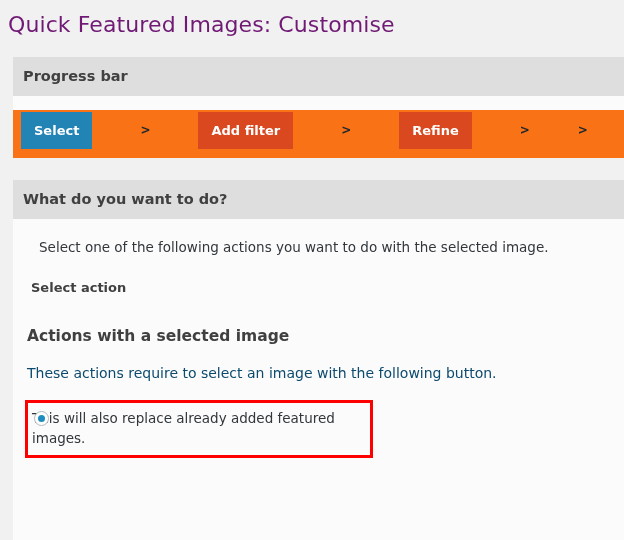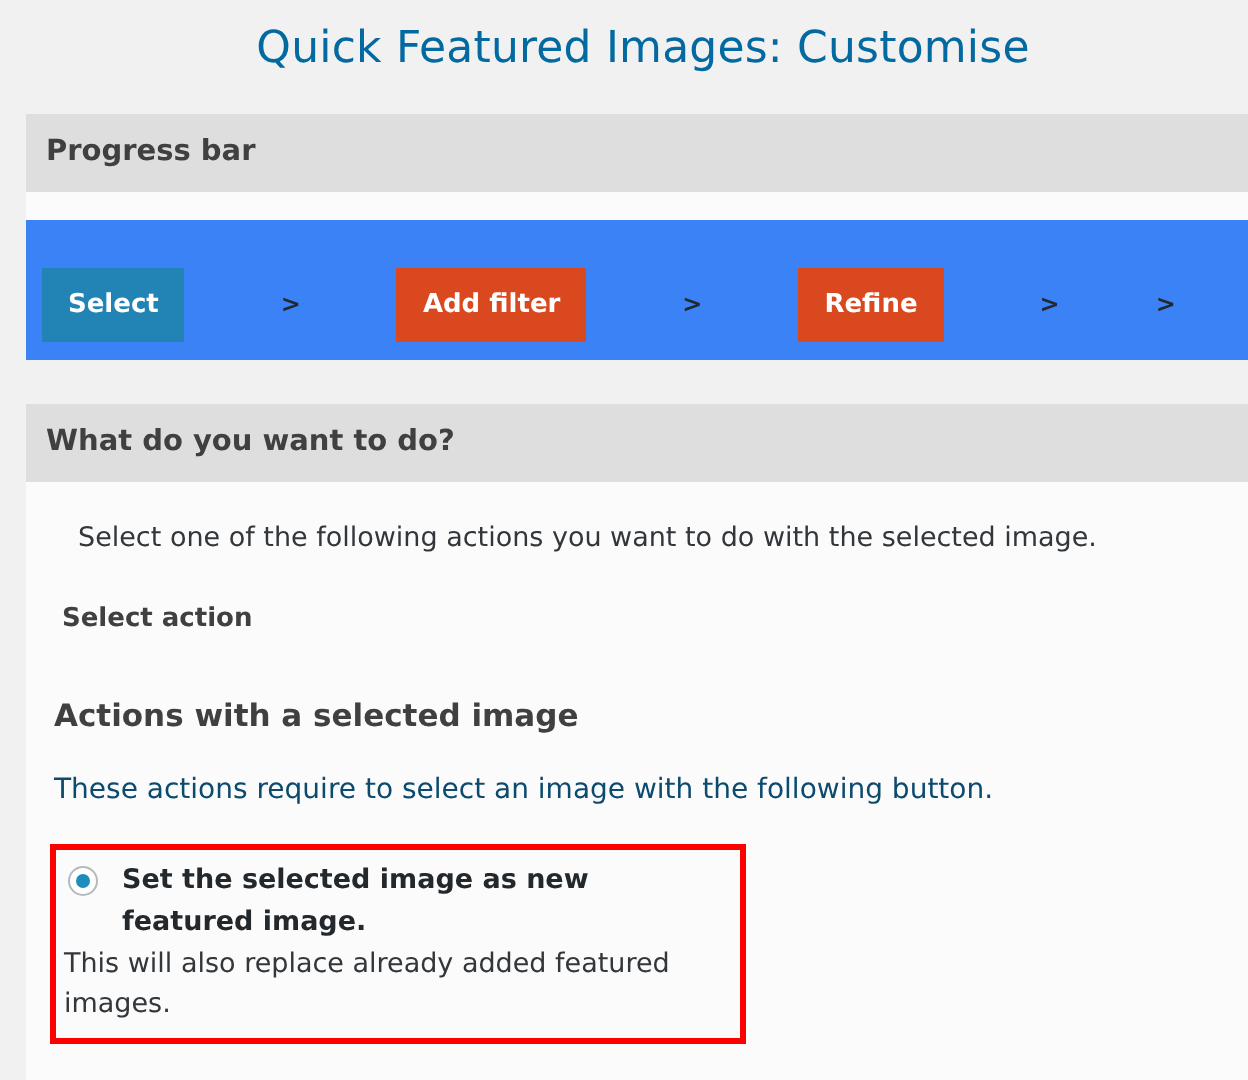--- a/index.html
+++ b/index.html
@@ -12,26 +12,25 @@
     background: #f1f1f1;
     font-family: "DejaVu Sans", "Liberation Sans", sans-serif;
     color: #32373c;
     overflow: hidden;
   }
 
   
   .page-title {
     font-size: 22px;
     font-weight: 400;
-    color: #0369a1;
-    padding: 11px 0 9px 19px;
+    color: #701a75;
+    padding: 11px 0 9px 8px;
     margin: 0;
     line-height: 1.3;
     letter-spacing: 0.1px;
-    text-align: center;
   }
 
   
   .panel {
     margin-left: 13px;
     background: #fbfbfb;
   }
   .panel-header {
     background: #dedede;
     color: #404040;
@@ -39,22 +38,22 @@
     font-weight: bold;
     padding: 11px 0 11px 10px;
     line-height: 1.2;
   }
 
   
   .progress-panel {
     margin-top: 8px;
   }
   .progress-strip {
-    background: #3b82f6;
-    padding: 24px 0 9px 8px;
+    background: #f97316;
+    padding: 2px 0 9px 8px;
     margin-top: 14px;
     display: flex;
     align-items: center;
     gap: 48px;
   }
   .step {
     display: inline-flex;
     align-items: center;
     justify-content: center;
     height: 37px;
@@ -205,20 +204,19 @@
     <div class="field-label">Select action</div>
 
     <h2 class="section-heading">Actions with a selected image</h2>
     <p class="hint">These actions require to select an image with the following button.</p>
 
     <div class="options">
 
       <div class="option-row highlighted">
         <span class="radio checked"></span>
         <span class="option-text">
-          <span class="option-label">Set the selected image as new featured image.</span>
           <span class="option-desc">This will also replace already added featured images.</span>
         </span>
       </div>
 
     </div>
   </div>
 </div>
 
 </body></html>

